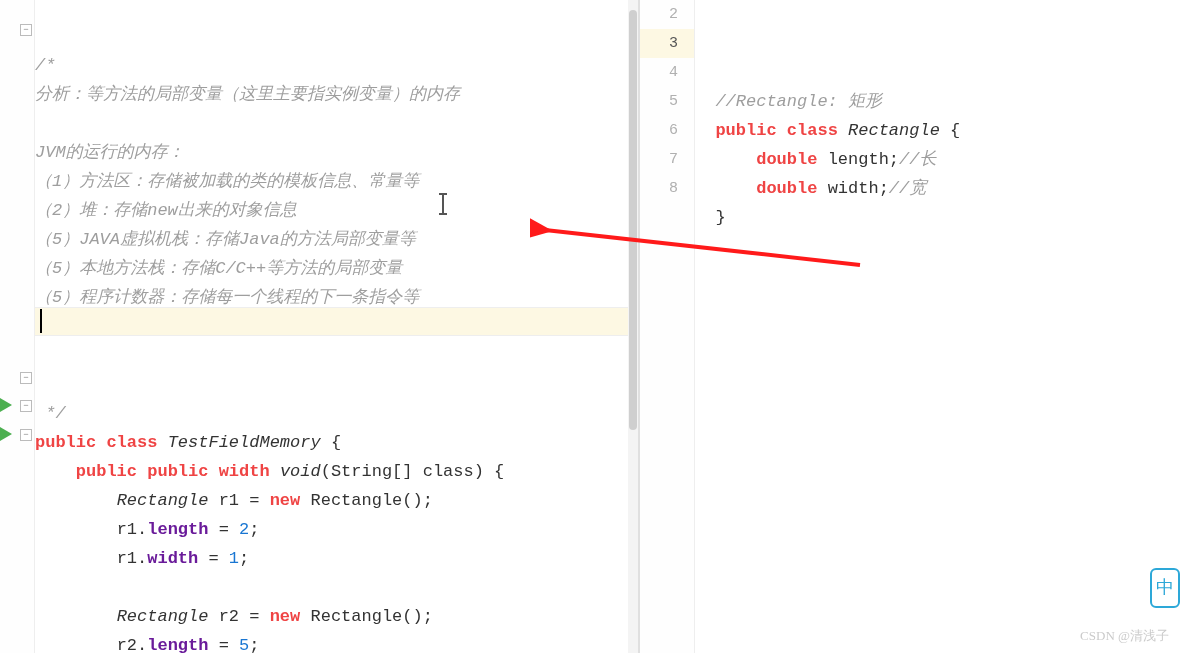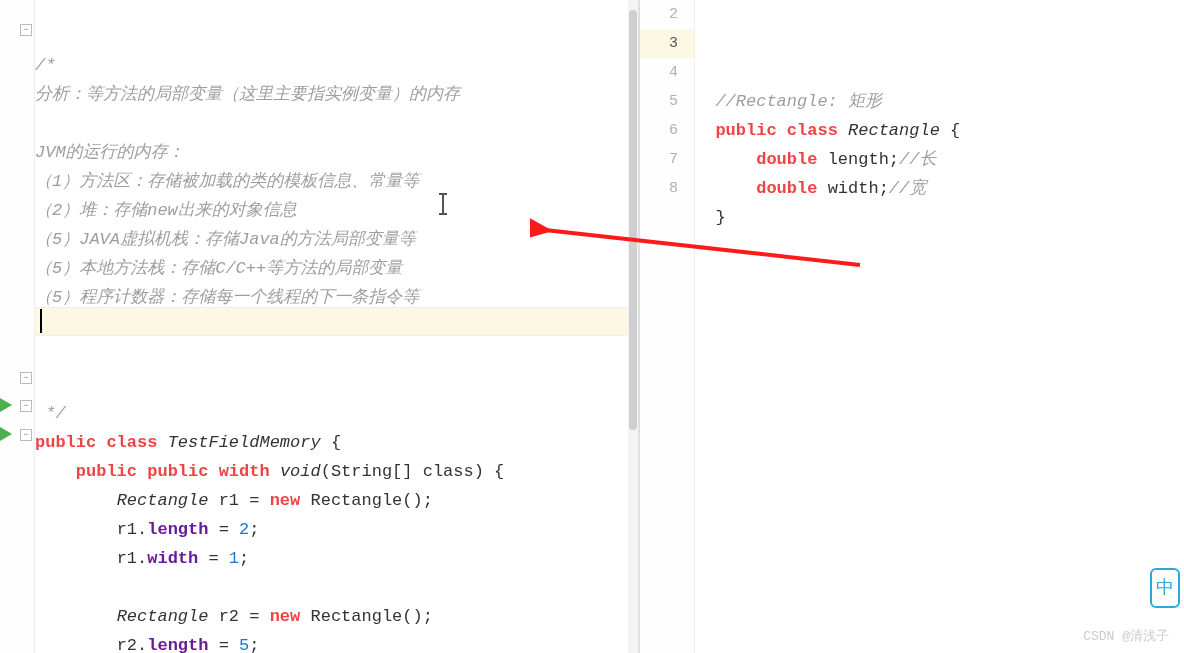--- a/index.html
+++ b/index.html
@@ -163,21 +163,21 @@
     background: #cfcfcf;
     border-radius: 4px;
   }
 
   .watermark {
     position: absolute;
     right: 15px;
     bottom: 8px;
     color: rgba(150,150,150,0.5);
     font-size: 13px;
-    font-family: Liberation Mono, monospace;
+    font-family: Liberation Serif, serif;
   }
   .badge-icon {
     position: absolute;
     right: 4px;
     bottom: 45px;
     width: 30px;
     height: 40px;
     border: 2px solid #2da8d8;
     border-radius: 6px;
     color: #2da8d8;

